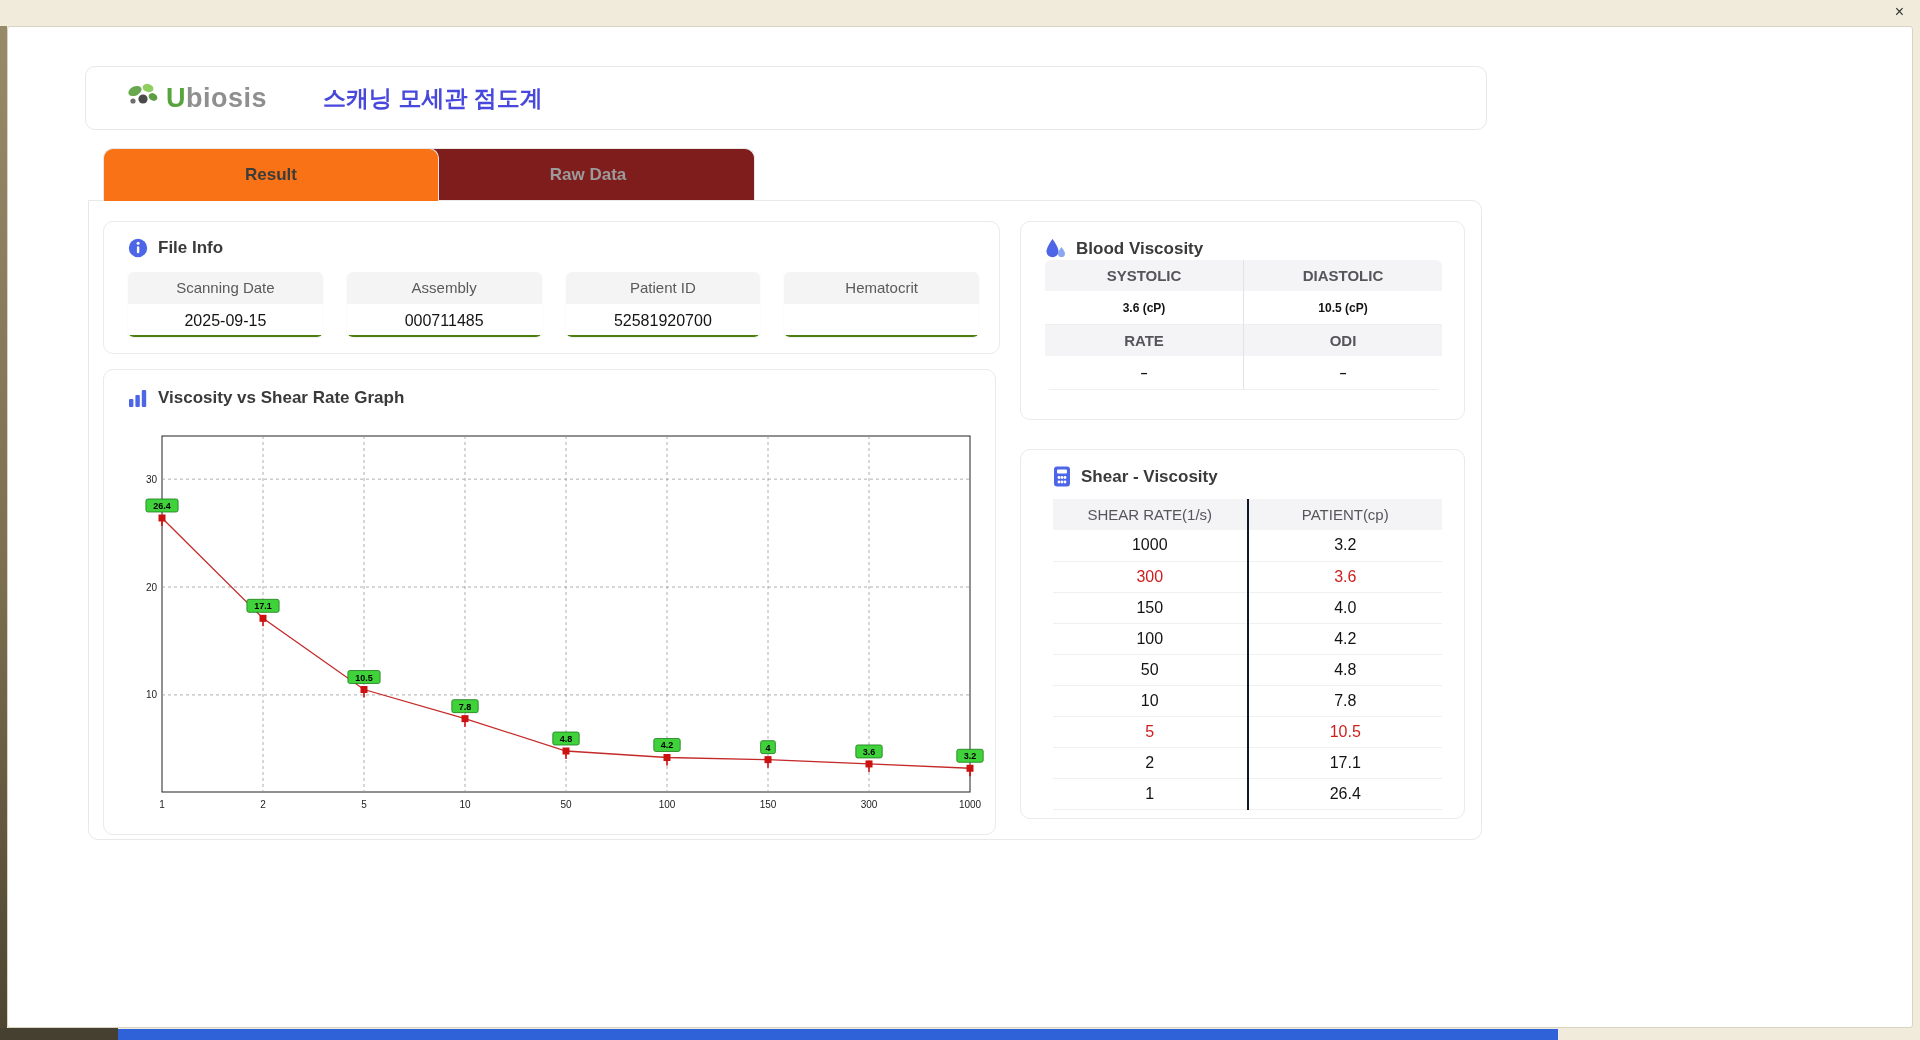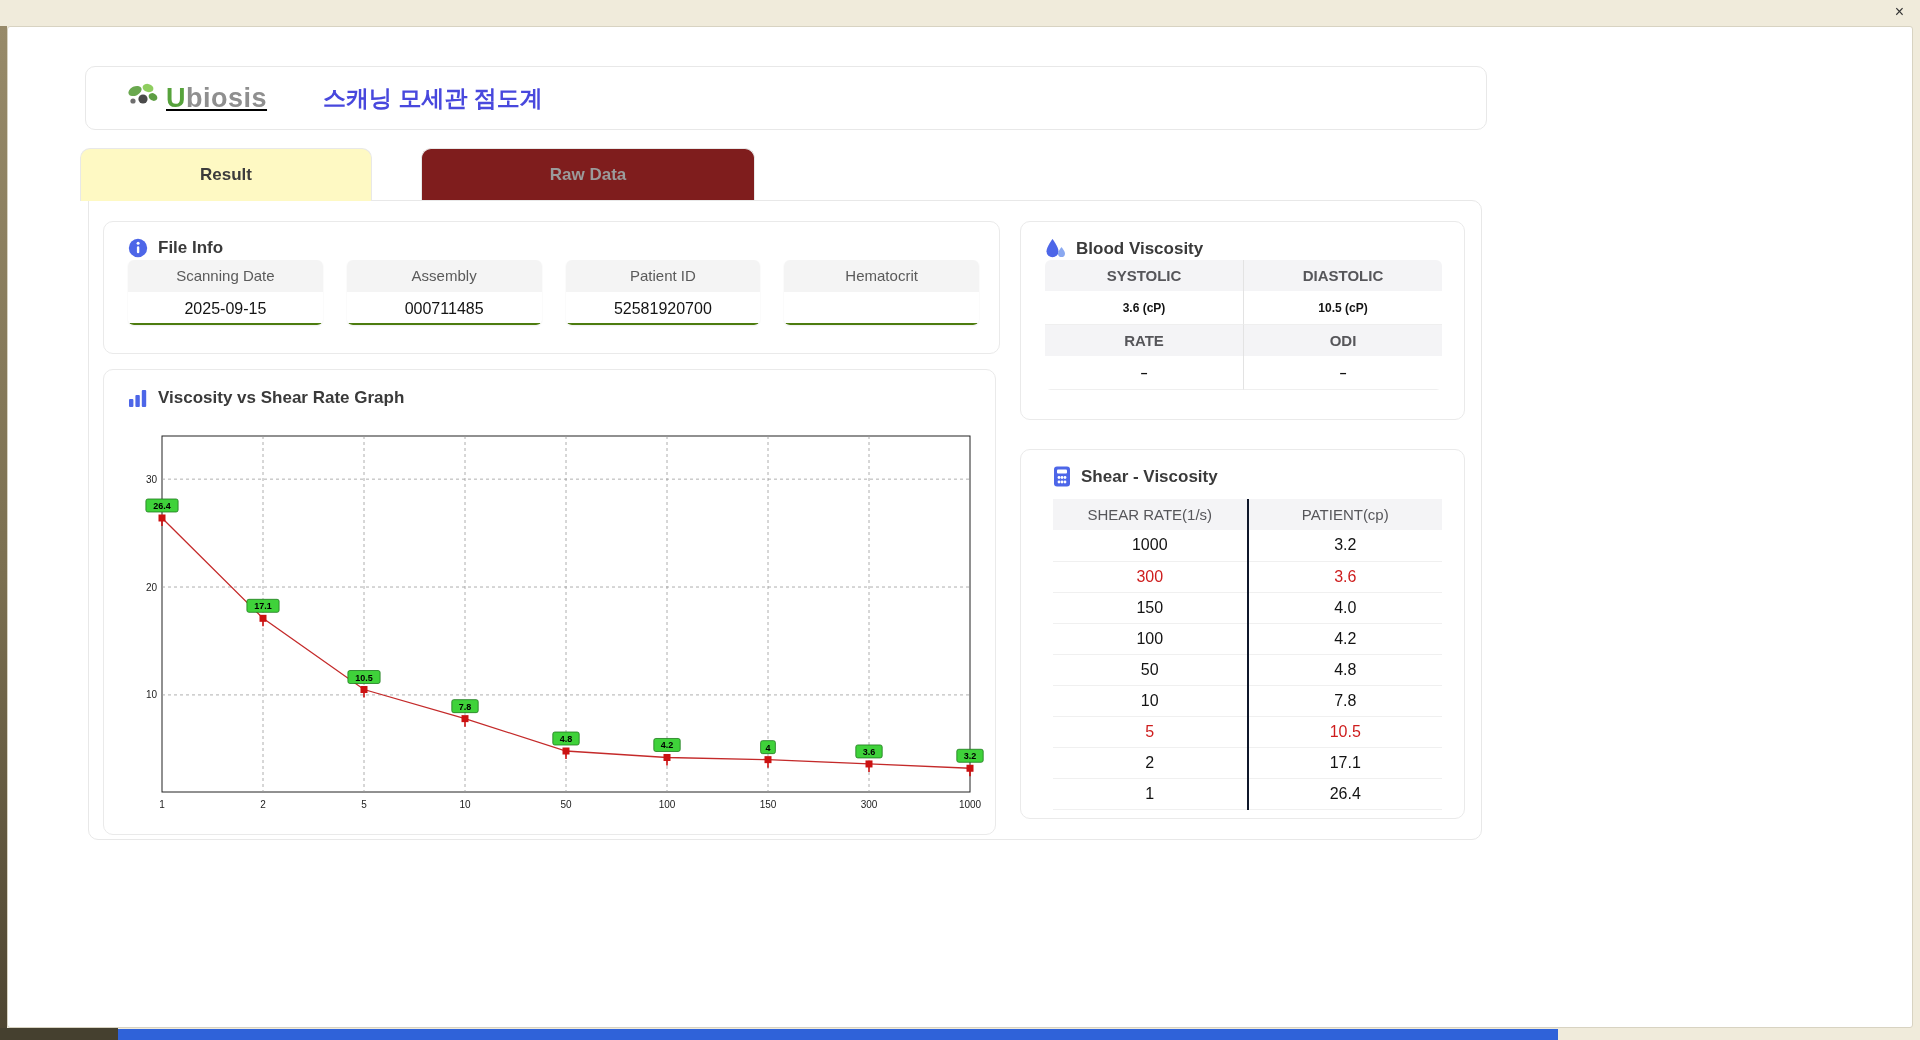--- a/index.html
+++ b/index.html
@@ -11,38 +11,38 @@
     overflow:hidden;
   }
   .close-btn { position:absolute; right:16px; top:3px; font-size:16px; color:#333; z-index:6; cursor:default; }
   .app-panel { position:absolute; left:7px; top:26px; width:1906px; height:1002px; background:#ffffff; border:1px solid #d8d3c2; border-radius:3px; z-index:1; }
   .left-strip { position:absolute; left:0; top:26px; width:7px; height:1002px; background:linear-gradient(180deg,#978a69 0%,#7b6f50 55%,#4e4531 100%); z-index:2; }
   .bottom-dark { position:absolute; left:0; bottom:0; width:118px; height:12px; background:#45402f; z-index:2; }
   .bottom-blue { position:absolute; left:118px; bottom:0; width:1440px; height:11px; background:#2f62d9; z-index:2; }
 
   .header-card { position:absolute; left:85px; top:66px; width:1402px; height:64px; border:1px solid #e8e8e8; border-radius:10px; background:#fff; display:flex; align-items:center; padding-left:38px; z-index:3; }
   .logo { display:flex; align-items:center; gap:4px; }
-  .logo-text { font-size:27px; font-weight:bold; letter-spacing:.5px;text-decoration:underline; }
+  .logo-text { font-size:27px; font-weight:bold; letter-spacing:.5px; }
   .logo-u { color:#57a33c; }
   .logo-rest { color:#8f8f8f; }
   .app-title { margin-left:56px; color:#4848dd; font-size:23px; font-weight:bold; }
 
   .tab { position:absolute; top:148px; height:52px; border-radius:10px 10px 0 0; display:flex; align-items:center; justify-content:center; font-size:17px; font-weight:bold; cursor:pointer; }
-  .tab-active { left:80px; width:292px; height:53px; background:#fef9c3; border:1px solid #e8e8e8; border-bottom:none; color:#3c3c3c; z-index:4; }
+  .tab-active { left:103px; width:336px; height:53px; background:#f97316; border:1px solid #e8e8e8; border-bottom:none; color:#3c3c3c; z-index:4; }
   .tab-inactive { left:421px; width:334px; background:#7f1d1d; border:1px solid #e8e8e8; border-bottom:none; color:#9b9b9b; z-index:3; }
 
   .content-box { position:absolute; left:88px; top:200px; width:1394px; height:640px; background:#fff; border:1px solid #e8e8e8; border-radius:0 10px 10px 10px; z-index:3; }
 
   .card { position:absolute; background:#fff; border:1px solid #eaeaea; border-radius:10px; z-index:4; }
   .card-title { display:flex; align-items:center; gap:10px; }
   .card-title h2 { font-size:17px; font-weight:bold; color:#3a3a3a; }
   .icon { display:inline-flex; align-items:center; }
 
   .file-info { left:103px; top:221px; width:897px; height:133px; padding:16px 20px 12px 24px; }
-  .fields { display:flex; gap:24px; margin-top:2px; }
+  .fields { display:flex; gap:24px; margin-top:14px; }
   .field { flex:1; border-radius:6px; overflow:hidden; box-shadow:0 1px 2px rgba(0,0,0,.07); }
   .field-label { height:32px; line-height:32px; text-align:center; background:#f4f4f4; color:#5a5a5a; font-size:15px; }
   .field-value { height:33px; line-height:33px; text-align:center; color:#141414; font-size:16px; background:#fff; border-bottom:2px solid #4d7c0f; }
 
   .graph-card { left:103px; top:369px; width:893px; height:466px; padding:18px 0 0 24px; }
   #chart-svg { position:absolute; left:20px; top:58px; overflow:visible; }
   #chart-svg text { font-family:"Liberation Sans","DejaVu Sans",sans-serif; }
 
   .blood-card { left:1020px; top:221px; width:445px; height:199px; padding:16px 22px 0 24px; }
   .bv-grid { border-radius:6px; overflow:hidden;font-weight:bold; }

